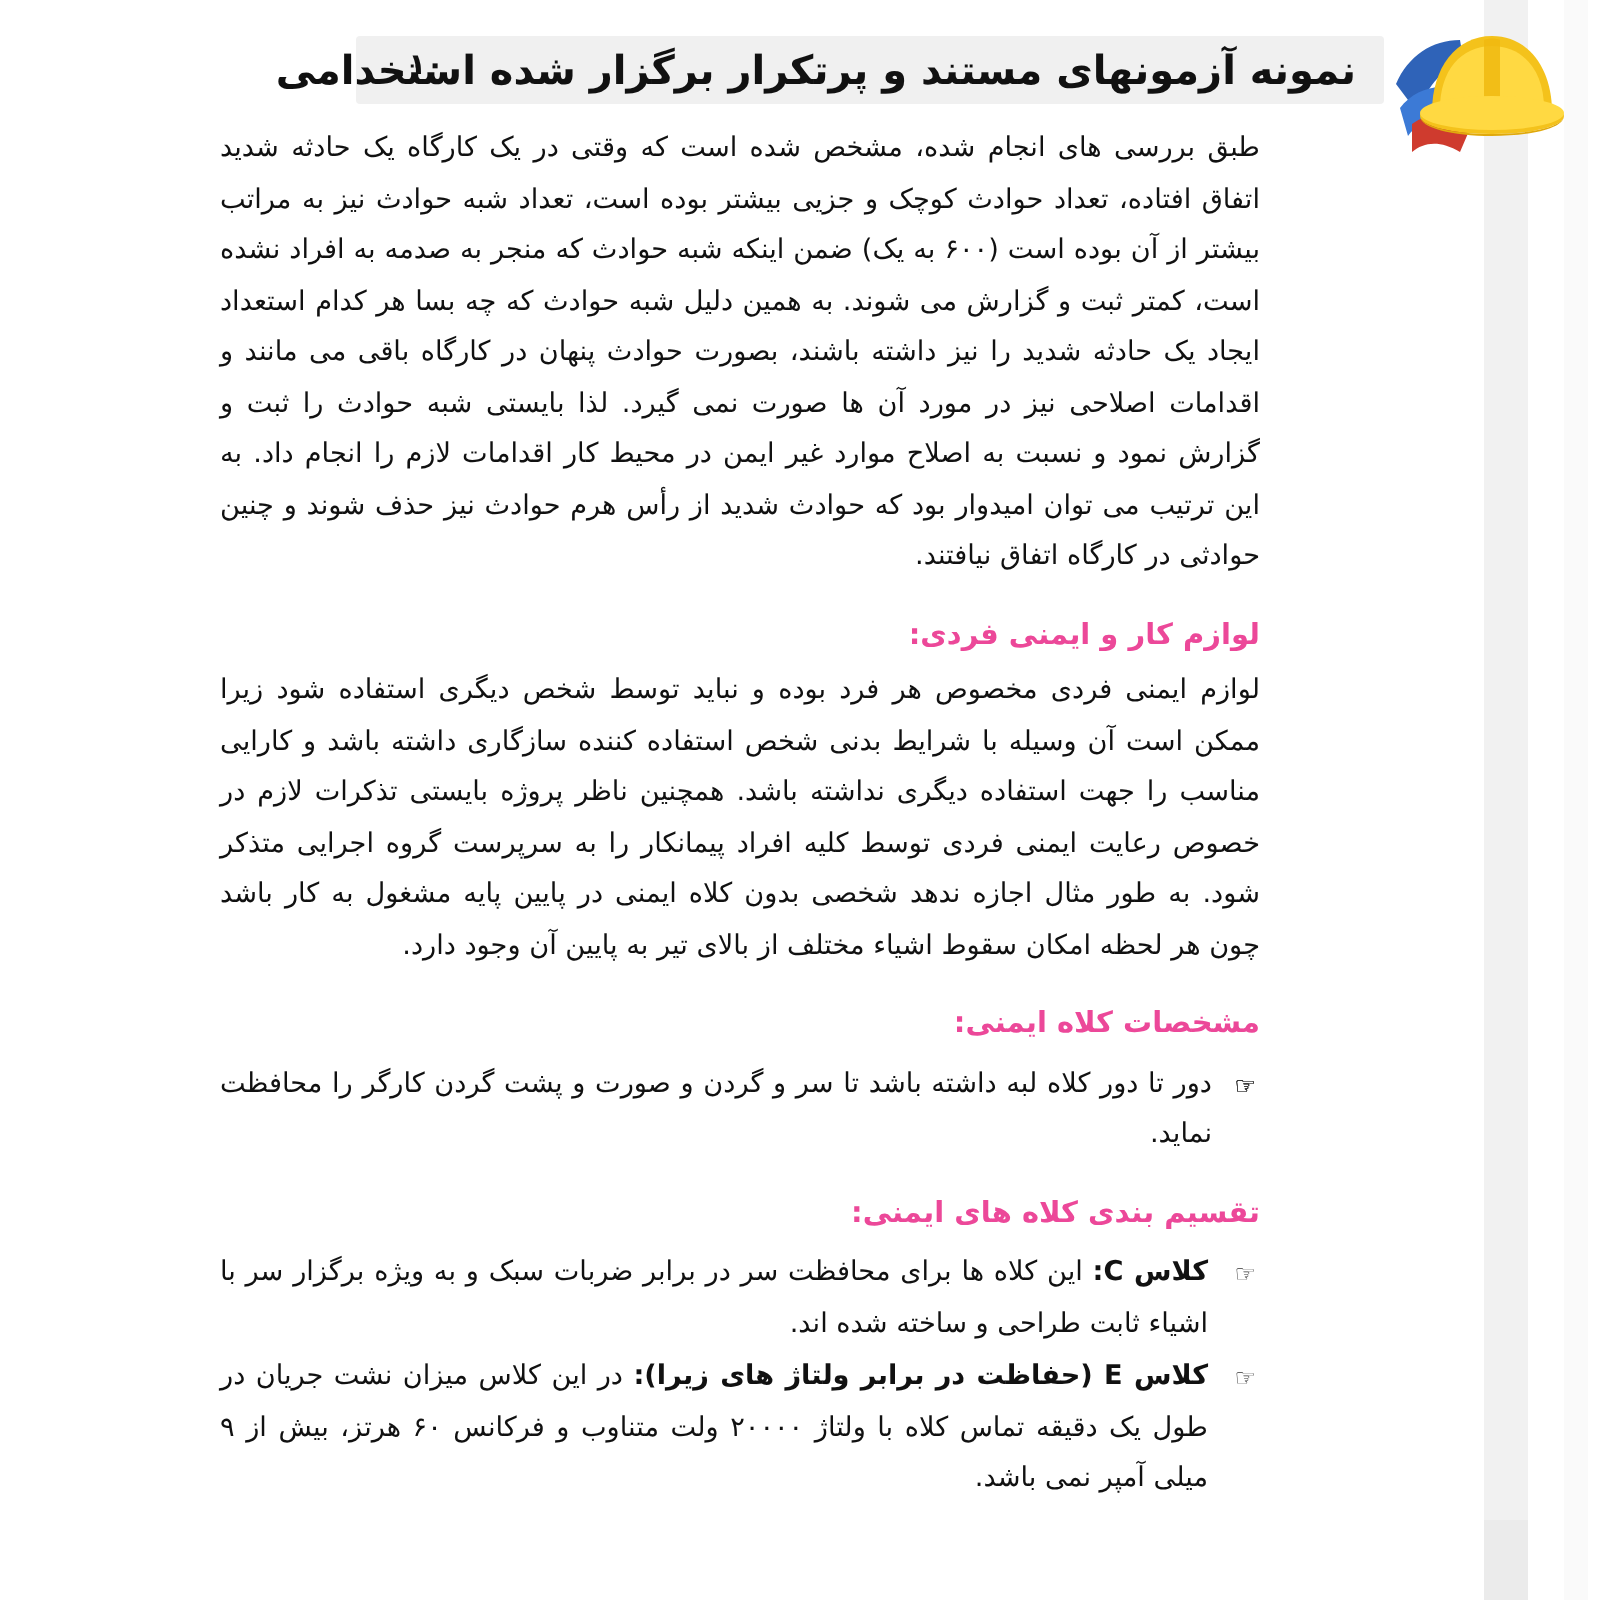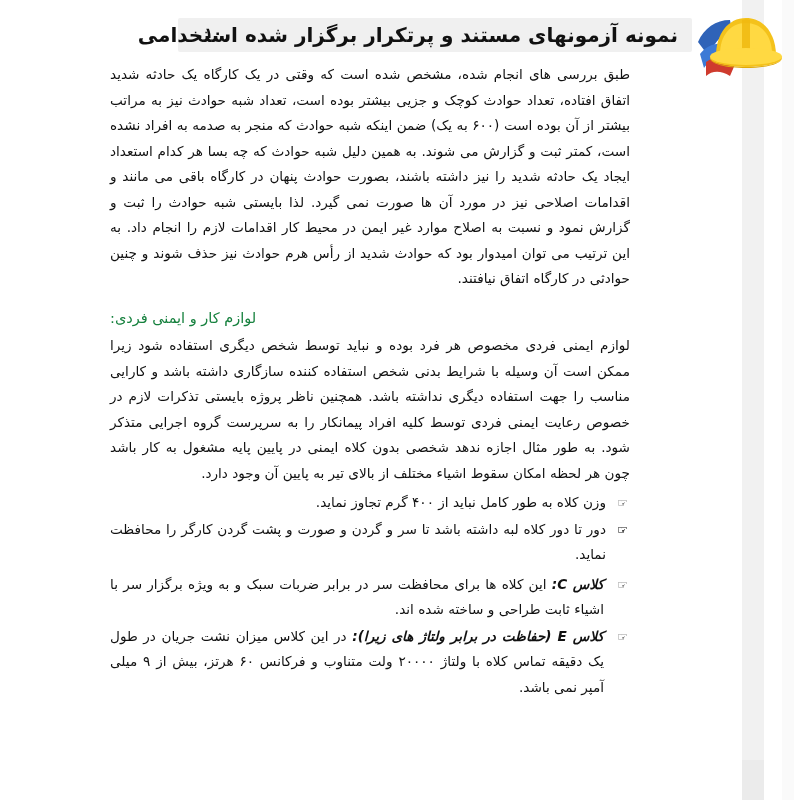--- a/index.html
+++ b/index.html
@@ -108,23 +108,23 @@
   }
 
   p.para {
     margin: 0 0 0 0;
     text-align: justify;
   }
 
   h2.section {
     margin: 14px 0 2px 0;
     font-size: 14.5px;
-    font-weight: normal;
-    text-align: left;
-    color: #15803d;
+    font-weight: bold;
+    text-align: right;
+    color: #ec4899;
   }
 
   ul.bullets {
     list-style: none;
     margin: 4px 0 0 0;
     padding: 0;
   }
   ul.bullets li {
     position: relative;
     padding-right: 24px;
@@ -136,21 +136,21 @@
     right: 2px;
     top: 1px;
     font-size: 12px;
     color: #333333;
   }
 
   ul.bullets li.ind {
     padding-right: 26px;
   }
 
-  .b { font-weight: bold; font-style: italic; }
+  .b { font-weight: bold; }
 
   
   .bottom-block {
     position: absolute;
     bottom: 0;
     right: 36px;
     width: 22px;
     height: 40px;
     background: #ebebeb;
   }
@@ -192,38 +192,39 @@
   </div>
 
   <div class="content">
 
     <p class="para">طبق بررسی های انجام شده، مشخص شده است که وقتی در یک کارگاه یک حادثه شدید اتفاق افتاده، تعداد حوادث کوچک و جزیی بیشتر بوده است، تعداد شبه حوادث نیز به مراتب بیشتر از آن بوده است (۶۰۰ به یک) ضمن اینکه شبه حوادث که منجر به صدمه به افراد نشده است، کمتر ثبت و گزارش می شوند. به همین دلیل شبه حوادث که چه بسا هر کدام استعداد ایجاد یک حادثه شدید را نیز داشته باشند، بصورت حوادث پنهان در کارگاه باقی می مانند و اقدامات اصلاحی نیز در مورد آن ها صورت نمی گیرد. لذا بایستی شبه حوادث را ثبت و گزارش نمود و نسبت به اصلاح موارد غیر ایمن در محیط کار اقدامات لازم را انجام داد. به این ترتیب می توان امیدوار بود که حوادث شدید از رأس هرم حوادث نیز حذف شوند و چنین حوادثی در کارگاه اتفاق نیافتند.</p>
 
     <h2 class="section">لوازم کار و ایمنی فردی:</h2>
 
     <p class="para">لوازم ایمنی فردی مخصوص هر فرد بوده و نباید توسط شخص دیگری استفاده شود زیرا ممکن است آن وسیله با شرایط بدنی شخص استفاده کننده سازگاری داشته باشد و کارایی مناسب را جهت استفاده دیگری نداشته باشد. همچنین ناظر پروژه بایستی تذکرات لازم در خصوص رعایت ایمنی فردی توسط کلیه افراد پیمانکار را به سرپرست گروه اجرایی متذکر شود. به طور مثال اجازه ندهد شخصی بدون کلاه ایمنی در پایین پایه مشغول به کار باشد چون هر لحظه امکان سقوط اشیاء مختلف از بالای تیر به پایین آن وجود دارد.</p>
 
+    <h2 class="section">مشخصات کلاه ایمنی:</h2>
 
     <ul class="bullets">
       <li>
         <span class="marker">☞</span>
-        <span>وزن کلاه به طور کامل نباید از ۴۰۰ گرم تجاوز نماید.</span>
       </li>
       <li>
         <span class="marker">☞</span>
       </li>
       <li>
         <span class="marker">☞</span>
       </li>
       <li>
         <span class="marker">☞</span>
         <span>دور تا دور کلاه لبه داشته باشد تا سر و گردن و صورت و پشت گردن کارگر را محافظت نماید.</span>
       </li>
     </ul>
 
+    <h2 class="section">تقسیم بندی کلاه های ایمنی:</h2>
 
     <ul class="bullets">
       <li class="ind">
         <span class="marker">☞</span>
         <span class="b">کلاس C:</span><span> این کلاه ها برای محافظت سر در برابر ضربات سبک و به ویژه برگزار سر با اشیاء ثابت طراحی و ساخته شده اند.</span>
       </li>
       <li class="ind">
         <span class="marker">☞</span>
         <span class="b">کلاس E (حفاظت در برابر ولتاژ های زیرا):</span><span> در این کلاس میزان نشت جریان در طول یک دقیقه تماس کلاه با ولتاژ ۲۰۰۰۰ ولت متناوب و فرکانس ۶۰ هرتز، بیش از ۹ میلی آمپر نمی باشد.</span>
       </li>

